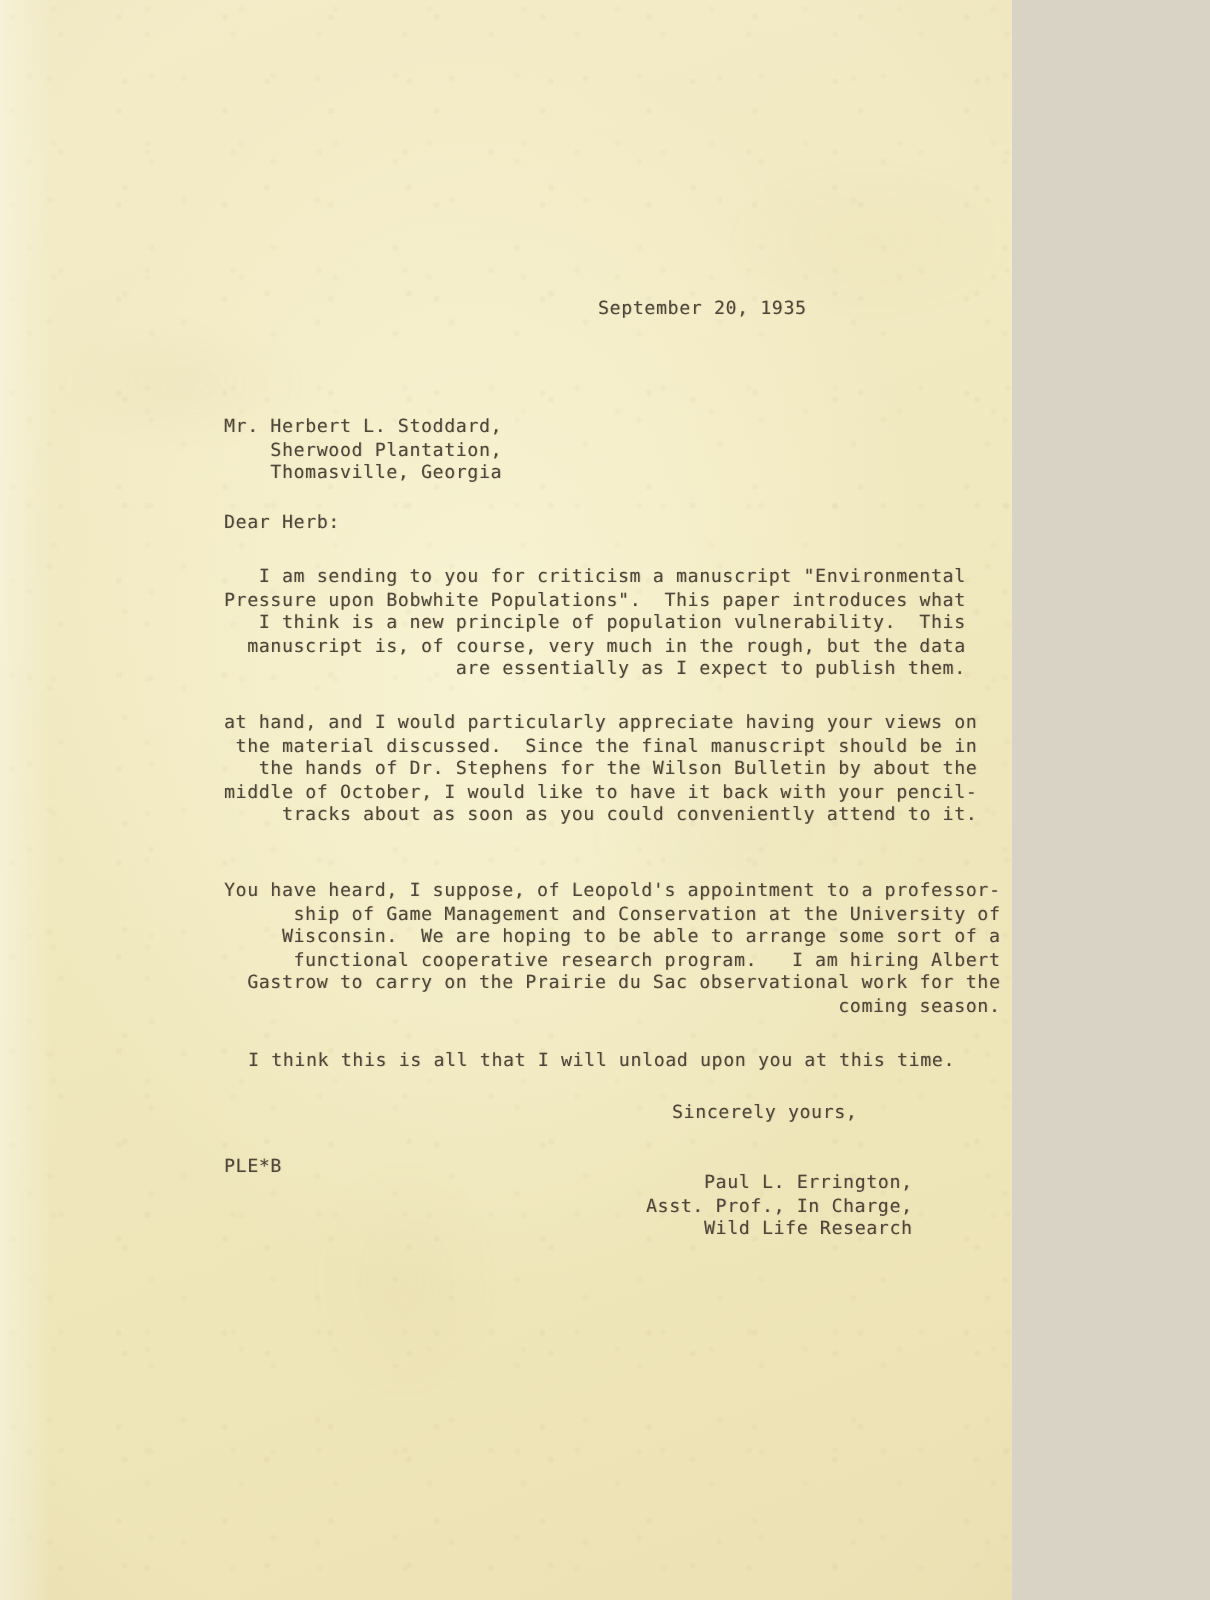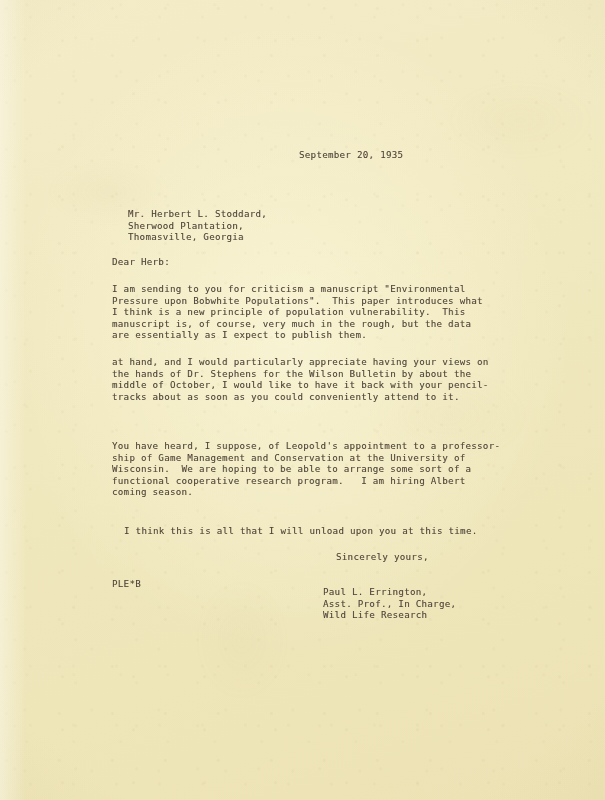--- a/index.html
+++ b/index.html
@@ -3,30 +3,31 @@
 <meta charset="utf-8">
 <style>
   html, body {
     margin: 0;
     padding: 0;
     background: #d8d3c4;
   }
 
   #page {
     position: relative;
-    width: 605px;
+    width: 506px;
     height: 800px;
     overflow: hidden;
     background-color: #f2eac4;
     background-image:
       radial-gradient(ellipse 75% 65% at 48% 42%, rgba(255,252,228,0.55) 0%, rgba(255,252,228,0.0) 62%),
       radial-gradient(ellipse 120% 100% at 50% 50%, rgba(196,178,120,0.0) 55%, rgba(176,158,104,0.22) 100%),
       linear-gradient(160deg, #f4ecc8 0%, #f0e8be 45%, #ece2b4 100%);
     font-family: "DejaVu Sans Mono", "Liberation Mono", monospace;
     color: #4a4038;
+    text-align: right;
   }
 
   
   #grain {
     position: absolute;
     inset: 0;
     pointer-events: none;
     opacity: 0.5;
     background-image:
       radial-gradient(circle at 12% 18%, rgba(150,130,85,0.10) 0 1px, transparent 2px),
@@ -74,21 +75,21 @@
     letter-spacing: 0.32px;
     color: #4f453b;
     text-shadow: 0.35px 0.2px 0.5px rgba(110,96,72,0.38);
   }
 
   .blk { position: absolute; }
 
   .blk .ln { position: static; display: block; }
 
   #date-line      { left: 299px; top: 150px; }
-  #address-block  { left: 128px; top: 209px; }
+  #address-block  { left: 112px; top: 209px; }
   #salutation     { left: 112px; top: 257px; }
   #para-1         { left: 112px; top: 284px; }
   #para-2         { left: 112px; top: 357px; }
   #para-3         { left: 112px; top: 441px; }
   #para-4         { left: 112px; top: 526px; margin-left: 12px; }
   #closing        { left: 300px; top: 552px; margin-left: 36px; }
   #ref-initials   { left: 112px; top: 579px; }
   #signature-blk  { left: 302px; top: 587px; margin-left: 21px; }
 </style>
 </head>
@@ -119,30 +120,32 @@
     <div class="blk" id="para-1">
       <span class="ln">I am sending to you for criticism a manuscript "Environmental</span>
       <span class="ln">Pressure upon Bobwhite Populations".  This paper introduces what</span>
       <span class="ln">I think is a new principle of population vulnerability.  This</span>
       <span class="ln">manuscript is, of course, very much in the rough, but the data</span>
       <span class="ln">are essentially as I expect to publish them.</span>
     </div>
 
     <div class="blk" id="para-2">
       <span class="ln">at hand, and I would particularly appreciate having your views on</span>
+      <span class="ln">the material discussed.  Since the final manuscript should be in</span>
       <span class="ln">the hands of Dr. Stephens for the Wilson Bulletin by about the</span>
       <span class="ln">middle of October, I would like to have it back with your pencil-</span>
       <span class="ln">tracks about as soon as you could conveniently attend to it.</span>
     </div>
 
     <div class="blk" id="para-3">
       <span class="ln">You have heard, I suppose, of Leopold's appointment to a professor-</span>
       <span class="ln">ship of Game Management and Conservation at the University of</span>
       <span class="ln">Wisconsin.  We are hoping to be able to arrange some sort of a</span>
       <span class="ln">functional cooperative research program.   I am hiring Albert</span>
+      <span class="ln">Gastrow to carry on the Prairie du Sac observational work for the</span>
       <span class="ln">coming season.</span>
     </div>
 
     <div class="blk" id="para-4">
       <span class="ln">I think this is all that I will unload upon you at this time.</span>
     </div>
 
     <div class="blk" id="closing">
       <span class="ln">Sincerely yours,</span>
     </div>

